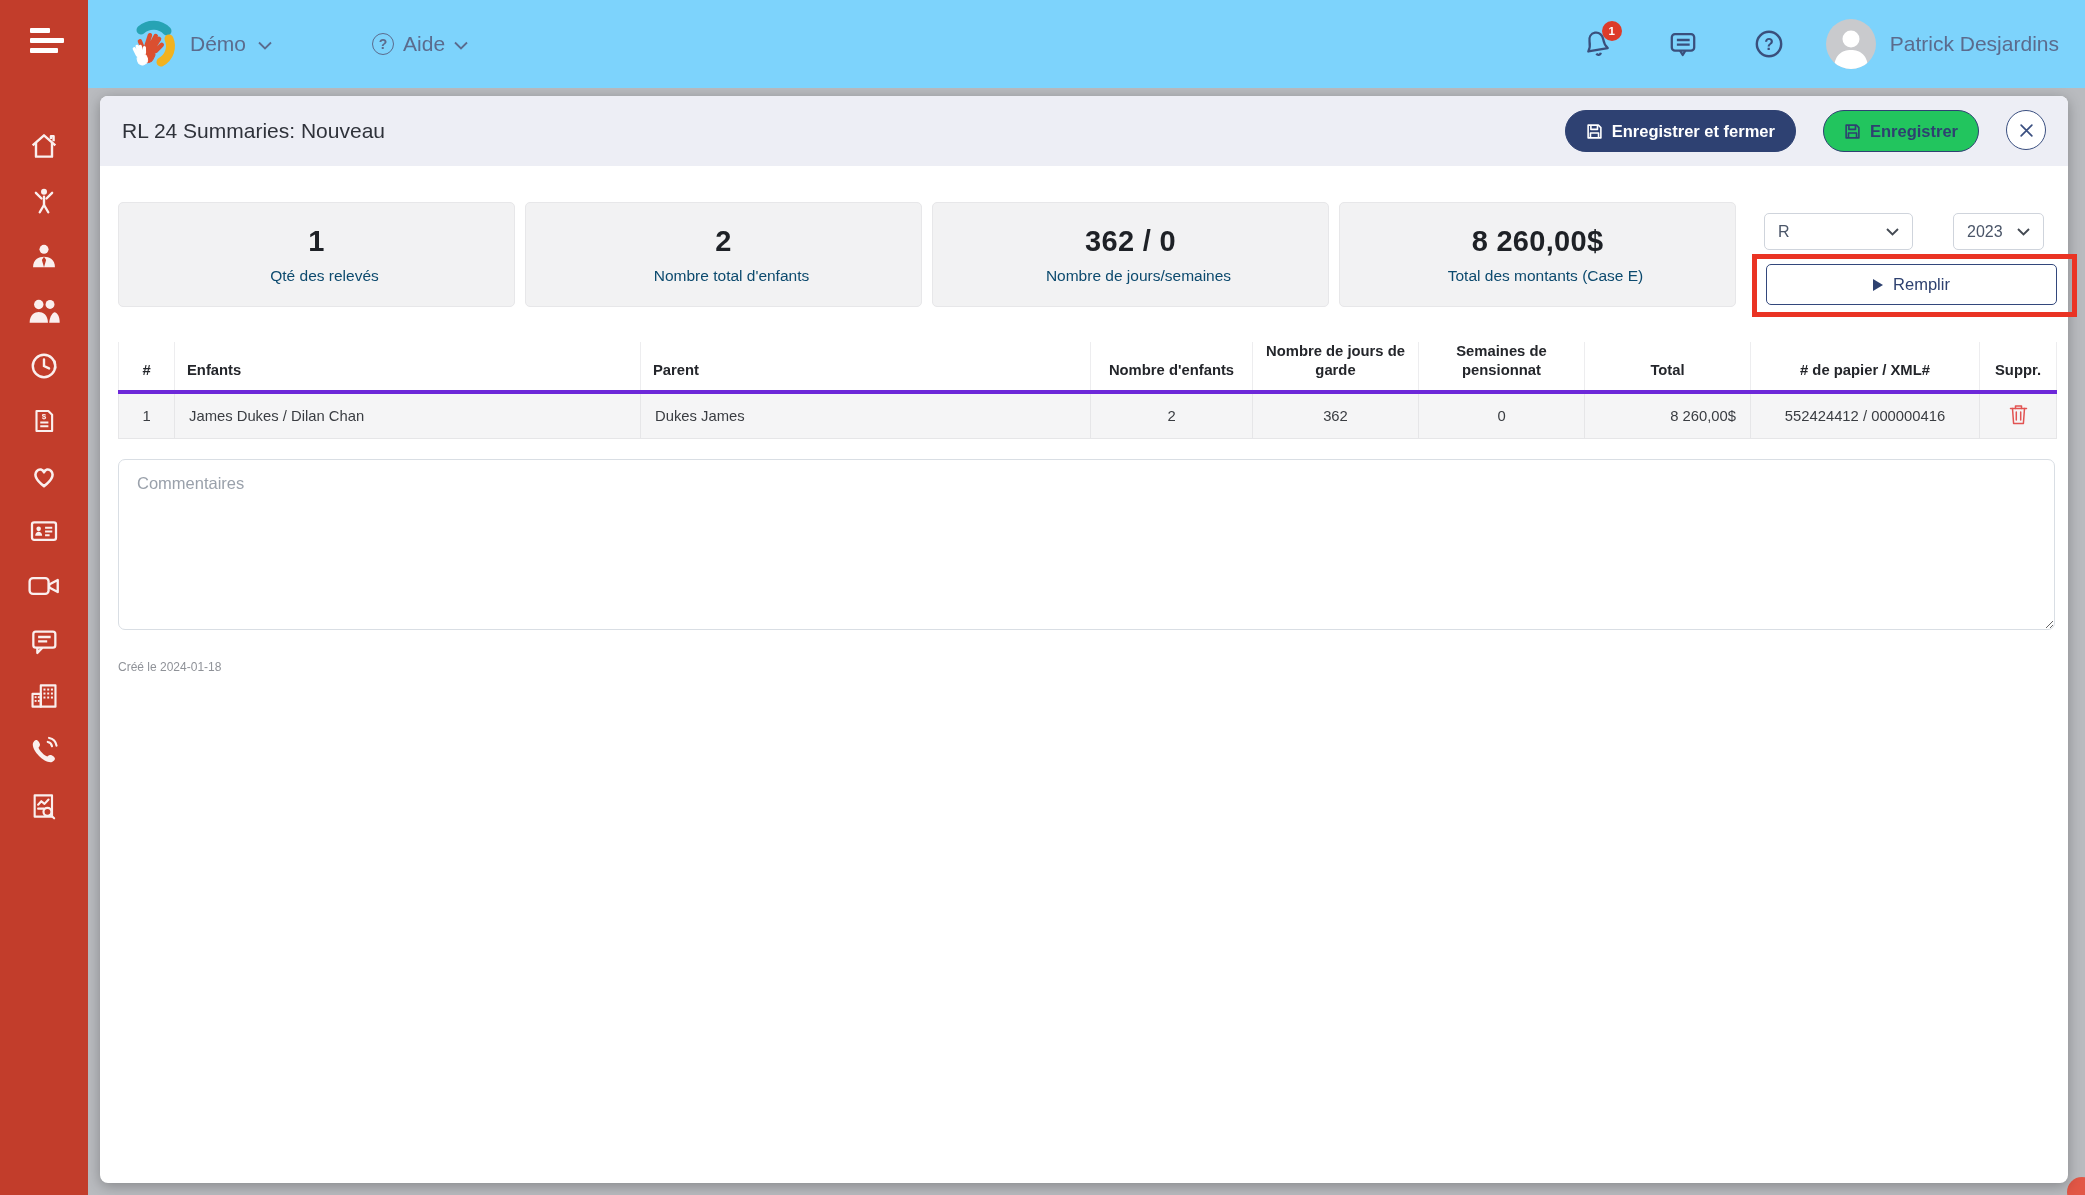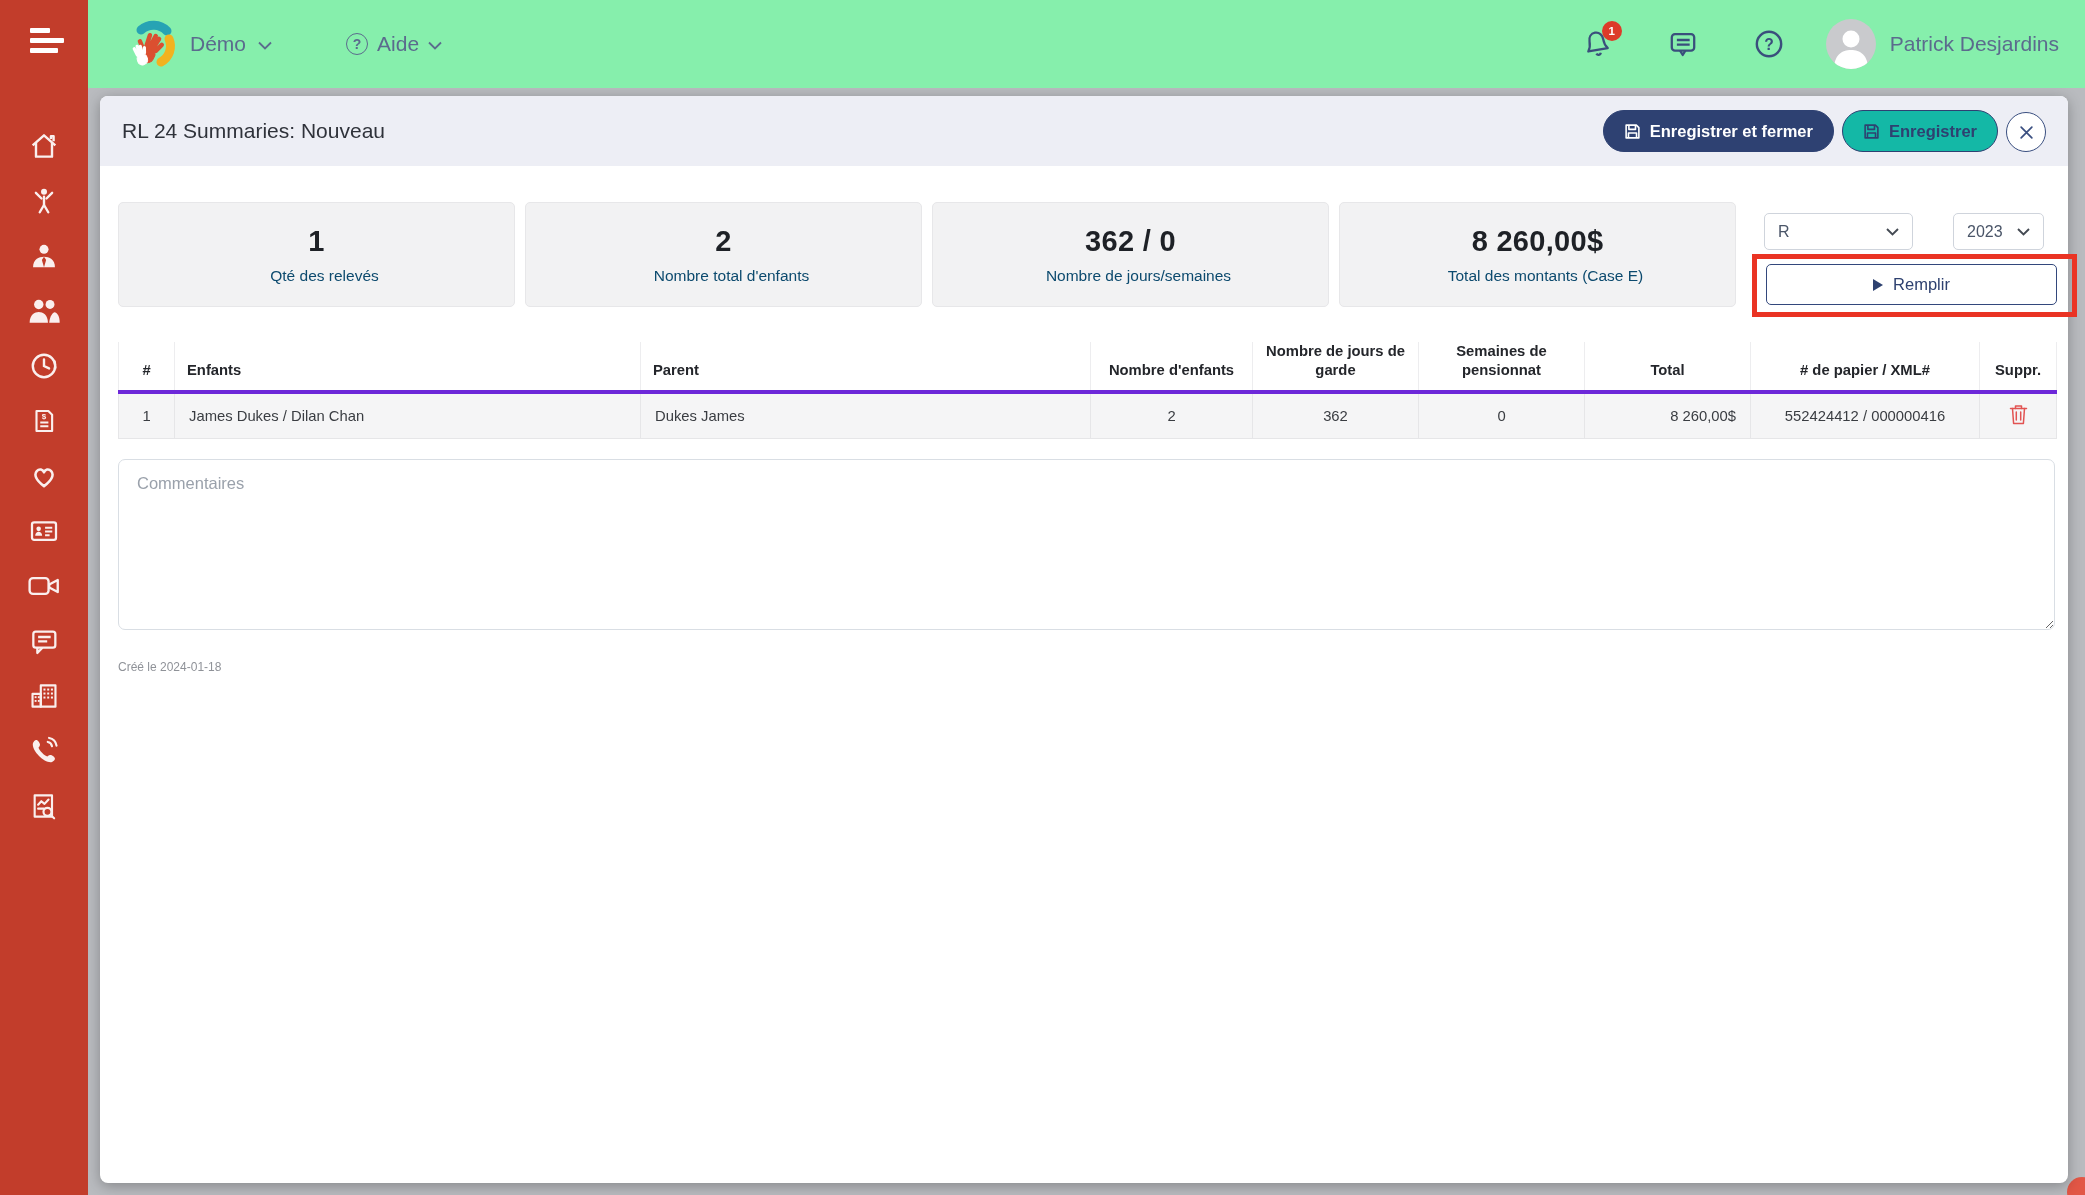--- a/index.html
+++ b/index.html
@@ -1,21 +1,21 @@
 <!DOCTYPE html>
 <html><head>
 <meta charset="utf-8">
 <style>
   * { margin:0; padding:0; box-sizing:border-box; }
   html,body { width:2085px; height:1195px; overflow:hidden; background:#fff;
     font-family:"Liberation Sans", sans-serif; }
 
   
   .topbar { position:absolute; left:88px; top:0; width:1997px; height:88px;
-    background:#86efac; display:flex; align-items:center; padding:0 26px 0 38px; z-index:20; }
+    background:#7dd3fc; display:flex; align-items:center; padding:0 26px 0 38px; z-index:20;gap:26px; }
   .brand { display:flex; align-items:center; gap:12px; cursor:pointer; }
   .brand-label, .help-label { font-size:21px; color:#5b6b8d; }
   .chev { width:14px; height:9px; margin-top:3px; }
   .help-group { display:flex; align-items:center; gap:9px; margin-left:74px; cursor:pointer; }
   .qcircle { width:22px; height:22px; border:1.6px solid #5b6b8d; border-radius:50%;
     color:#5b6b8d; font-size:14px; font-weight:bold; display:flex; align-items:center; justify-content:center; }
   .top-right { margin-left:auto; display:flex; align-items:center; }
   .icon-btn { position:relative; width:34px; height:34px; display:flex; align-items:center;
     justify-content:center; cursor:pointer; }
   .badge { position:absolute; top:-6px; right:-8px; min-width:20px; height:20px; border-radius:10px;
@@ -41,25 +41,25 @@
   .overlay { position:absolute; left:88px; top:88px; width:1997px; height:1107px; background:#b9bbbf; z-index:10; }
   .peek-dot { position:absolute; right:-12px; bottom:-12px; width:30px; height:30px;
     border-radius:50%; background:#e25746; z-index:11; }
 
   
   .modal { position:absolute; left:100px; top:96px; width:1968px; height:1087px; background:#fff;
     border-radius:8px; box-shadow:0 3px 14px rgba(0,0,0,.28); z-index:15; }
   .modal-header { height:70px; background:#edeef5; border-radius:8px 8px 0 0; display:flex;
     align-items:center; padding:0 22px; }
   .modal-title { font-size:21px; color:#2f323a; font-weight:500; }
-  .hdr-actions { margin-left:auto; display:flex; align-items:flex-end; gap:8px; }
+  .hdr-actions { margin-left:auto; display:flex; align-items:flex-start; gap:27px; }
   .btn { height:42px; border-radius:22px; display:flex; align-items:center; gap:9px;
     font-size:16.5px; font-weight:600; padding:0 20px; cursor:pointer; border:1.6px solid #2e4172; }
   .btn-primary { background:#2e4172; color:#fff; }
-  .btn-outline { background:#14b8a6; color:#2e4170; }
+  .btn-outline { background:#22c55e; color:#2e4170; }
   .btn-close { width:40px; height:40px; border-radius:50%; border:1.4px solid #3a4f80; background:#fff;
     display:flex; align-items:center; justify-content:center; cursor:pointer; }
 
   
   .stats-row { position:absolute; left:18px; top:106px; display:flex; gap:10px; }
   .stat-card { width:397px; height:105px; background:#f2f2f3; border:1px solid #e7e7e9; border-radius:5px;
     display:flex; flex-direction:column; align-items:center; justify-content:center; gap:9px; }
   .stat-value { font-size:29px; font-weight:700; color:#1e2126; letter-spacing:.3px; }
   .stat-label { font-size:15.5px; color:#0c4a6e;margin-left:16px; }
 

